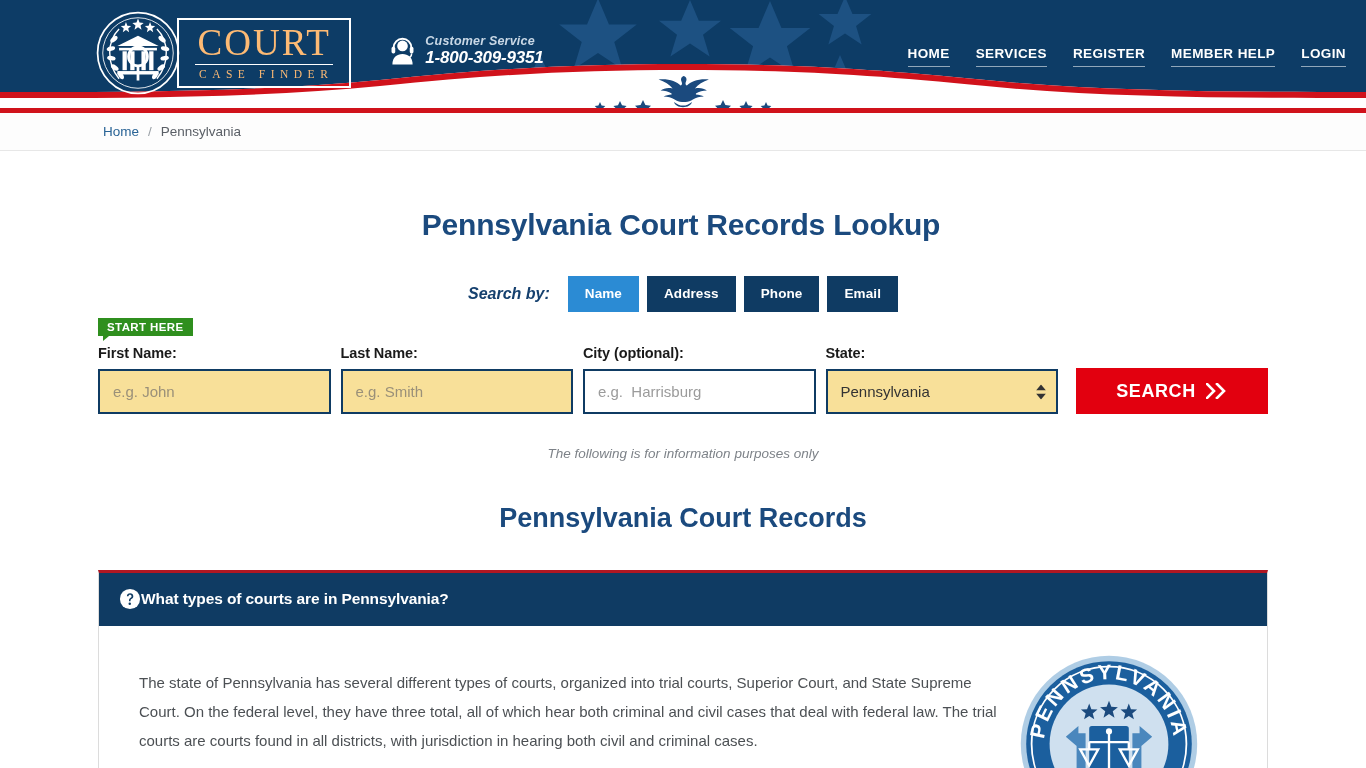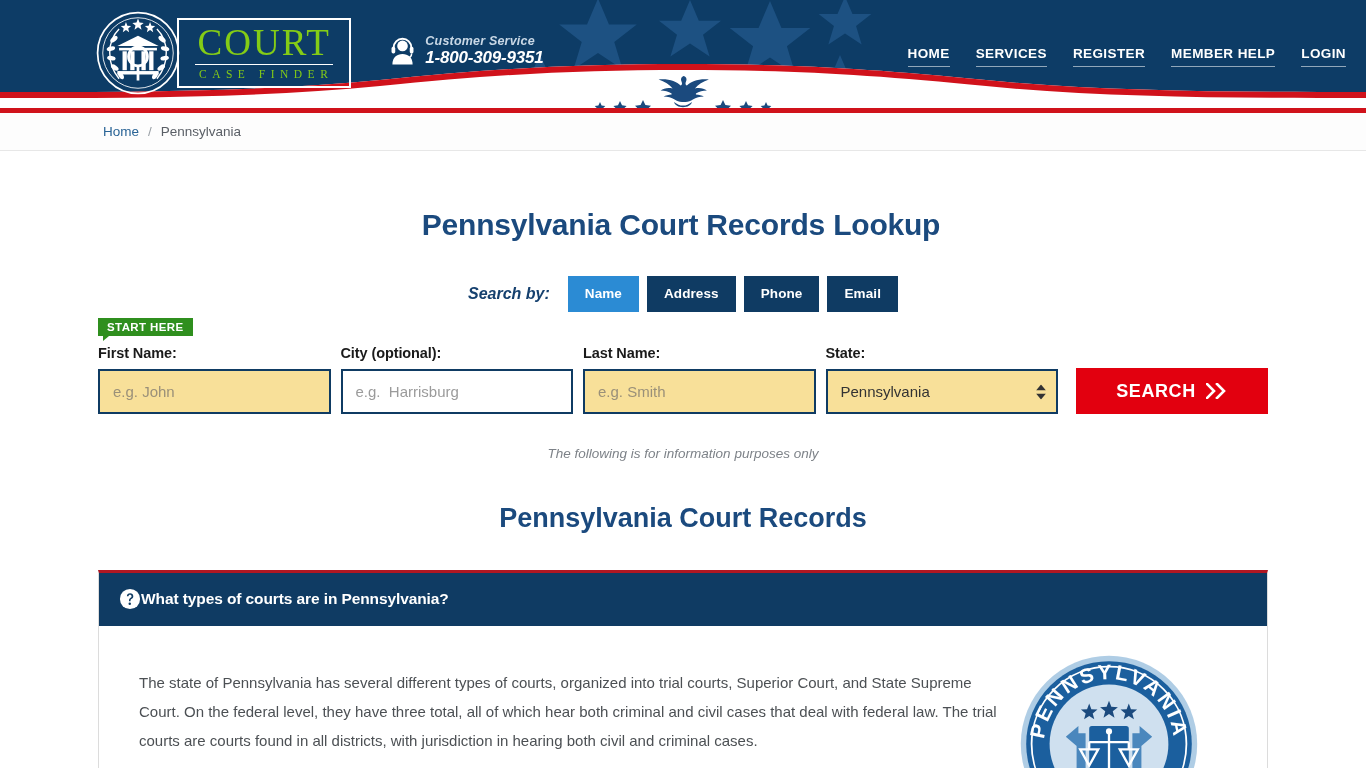--- a/index.html
+++ b/index.html
@@ -31,21 +31,21 @@
     padding-top: 10px;
   }
 
   .logo-block { display: flex; align-items: center; gap: 0px; }
   .logo-emblem { width: 86px; height: 86px; flex: none; }
   .logo-wordmark {
     border: 2px solid #ffffff;
     padding: 5px 16px 6px 16px;
     margin-left: -4px;
     text-align: center;
-    color: #84cc16;
+    color: #fdba74;
   }
   .logo-court {
     font-family: "Liberation Serif", serif;
     font-size: 37px;
     letter-spacing: 2px;
     line-height: 0.98;
     font-weight: 400;
     border-bottom: 1.5px solid #ffffff;
     padding-bottom: 2px;
   }
@@ -408,28 +408,28 @@
     <span class="start-here">START HERE</span>
   </div>
 
   <div class="form-row">
 
     <div class="field f-first">
       <label class="field-label">First Name:</label>
       <input class="inp yellow" type="text" placeholder="e.g. John" style="">
     </div>
 
+    <div class="field f-last">
+      <label class="field-label">Last Name:</label>
+      <input class="inp yellow" type="text" placeholder="e.g. Smith" style="">
+    </div>
+
     <div class="field f-city">
       <label class="field-label">City (optional):</label>
       <input class="inp white" type="text" placeholder="e.g.  Harrisburg" style="">
-    </div>
-
-    <div class="field f-last">
-      <label class="field-label">Last Name:</label>
-      <input class="inp yellow" type="text" placeholder="e.g. Smith" style="">
     </div>
 
     <div class="field f-state">
       <label class="field-label">State:</label>
       <div class="select-wrap">
         <div class="select-box">
           <span>Pennsylvania</span>
         </div>
         <span class="sel-chevrons">
           <svg width="10" height="6" viewBox="0 0 10 6">

